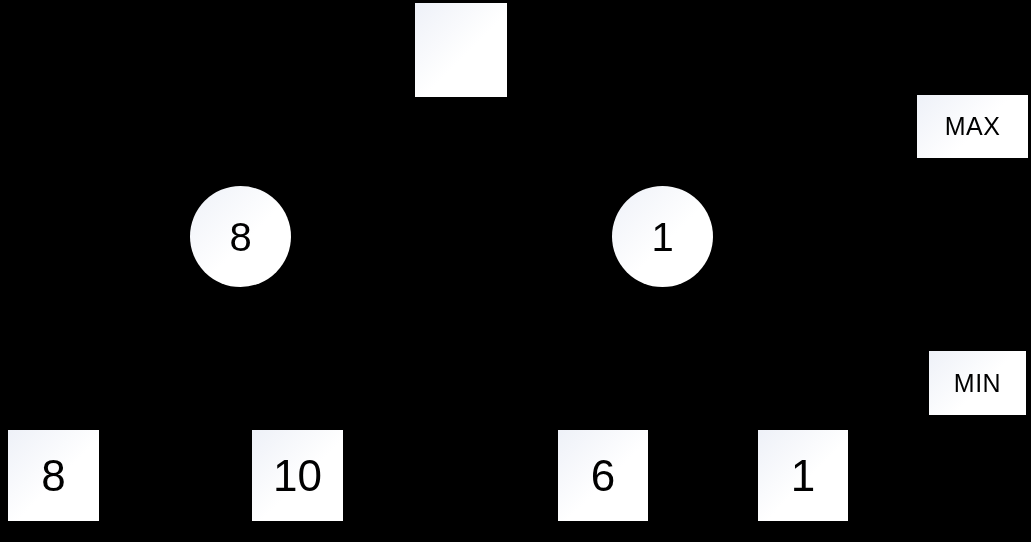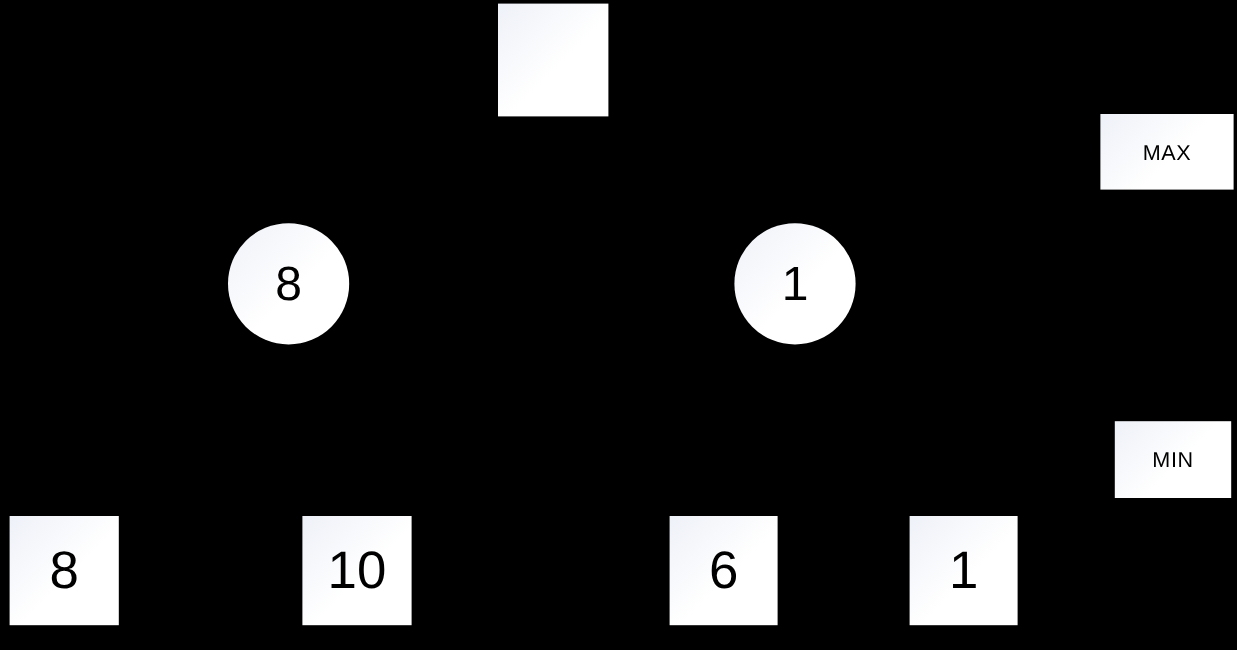--- a/index.html
+++ b/index.html
@@ -31,21 +31,21 @@
   .circle {
     border-radius: 50%;
   }
   .leaf-value {
     font-size: 44px;
   }
   .internal-value {
     font-size: 40px;
   }
   .level-label {
-    font-size: 18px;
+    font-size: 25px;
     letter-spacing: 0.5px;
   }
   .empty-node {
     font-size: 40px;
   }
 
   
   #root-node { left: 415px; top: 3px; width: 92px; height: 94px; }
 
   

